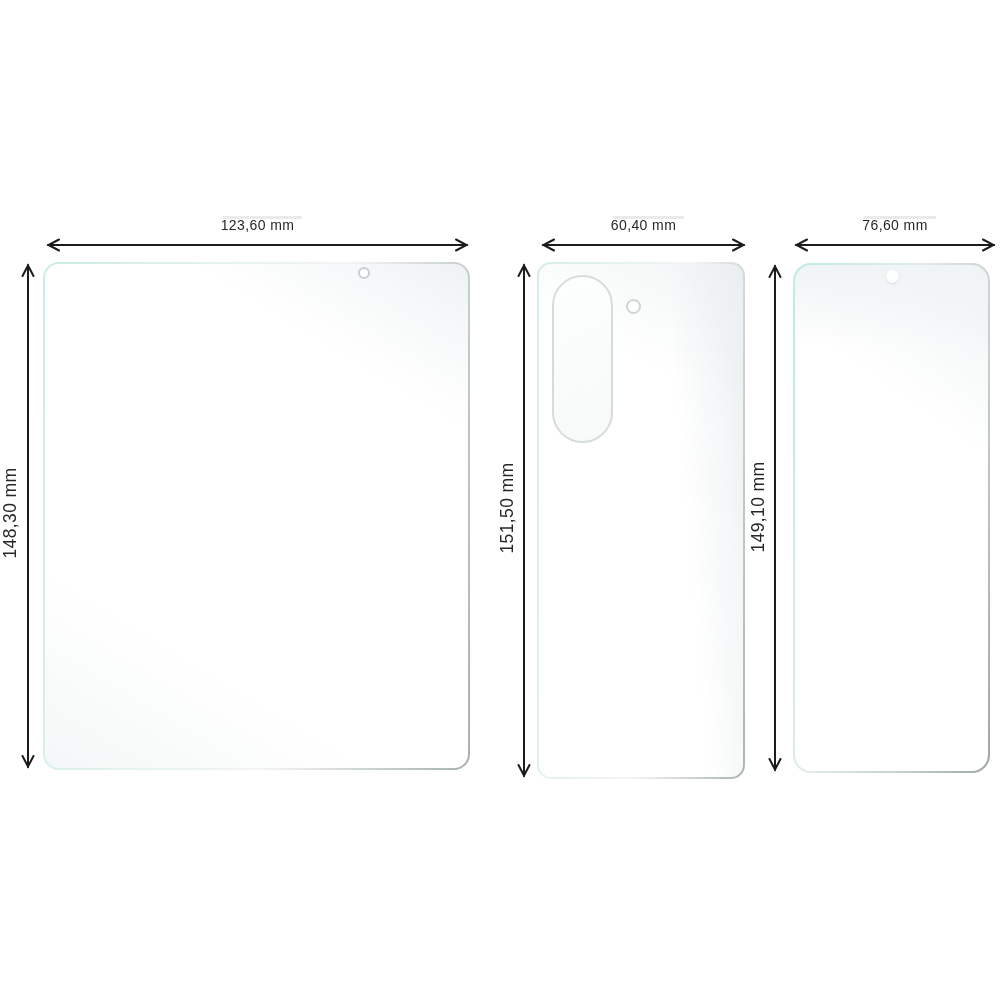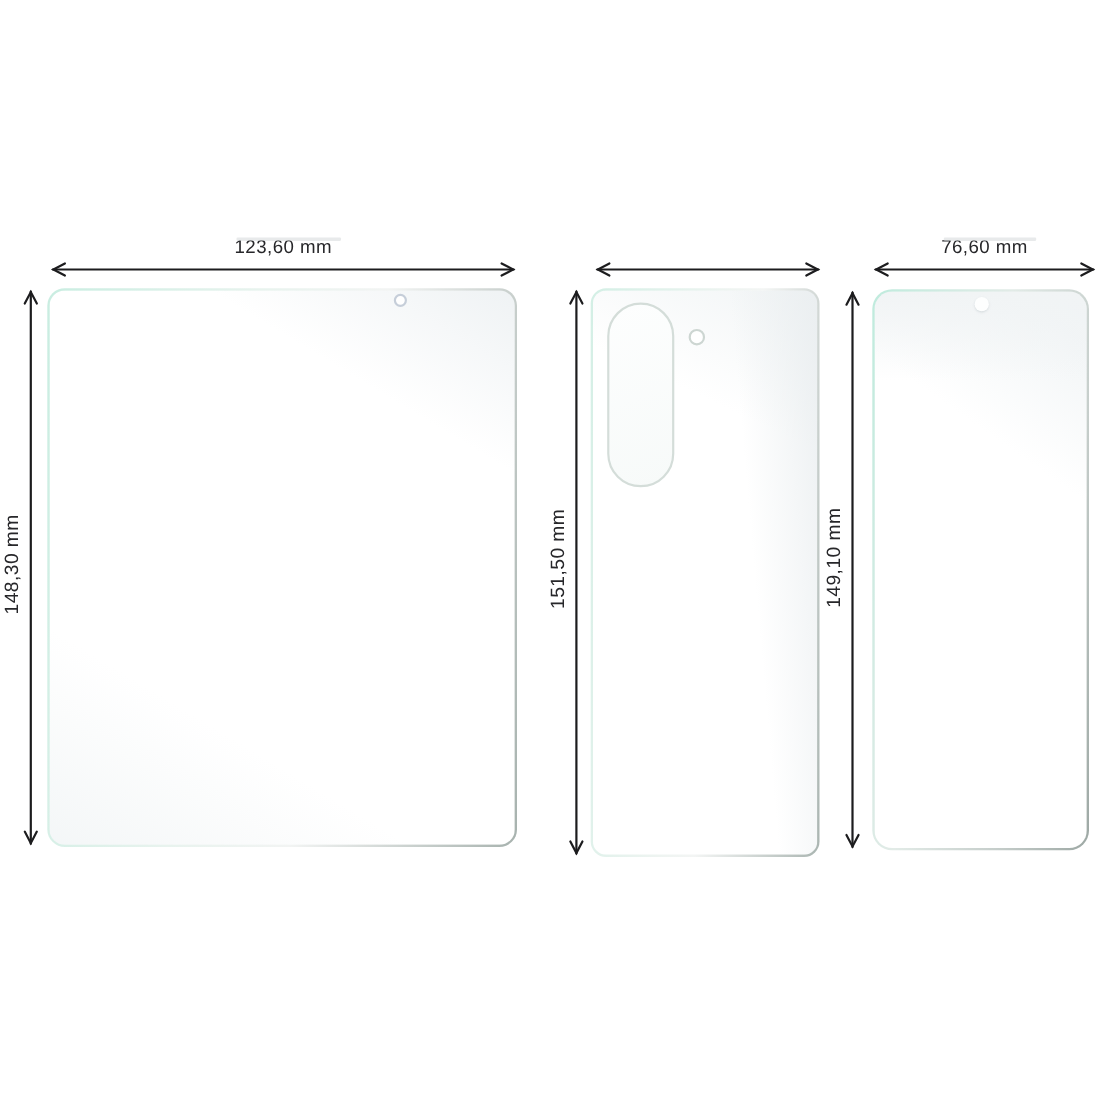--- a/index.html
+++ b/index.html
@@ -2,21 +2,21 @@
 <html><head>
 <meta charset="utf-8">
 <style>
   * { margin:0; padding:0; box-sizing:border-box; }
   html,body { width:1000px; height:1000px; background:#ffffff; overflow:hidden;
               font-family:"Liberation Sans", sans-serif; }
   .canvas { position:absolute; left:0; top:0; width:1000px; height:1000px; background:#ffffff; }
 
   
   .dim-label { position:absolute; display:flex; justify-content:center;
-               font-size:17px; font-weight:500; color:#27272a; letter-spacing:.4px; }
+               font-size:14px; font-weight:500; color:#27272a; letter-spacing:.4px; }
   .dim-label > span { position:relative; line-height:22px; white-space:nowrap; }
   .dim-label > span::before { content:""; position:absolute; top:2px; left:2px; right:-8px;
                height:3px; background:#d6d9da; opacity:.55; border-radius:1px; }
 
   .v-label { position:absolute; width:140px; height:22px; text-align:center;
              transform:rotate(-90deg); font-size:17.5px; font-weight:500;
              color:#27272a; letter-spacing:.4px; line-height:22px; white-space:nowrap; }
 
   .arrow-svg { position:absolute; overflow:visible; display:block; }
 
@@ -78,20 +78,23 @@
     <line x1="8" y1="3" x2="8" y2="505"></line>
     <polyline points="2.5,14 8,3.5 13.5,14"></polyline>
     <polyline points="2.5,494 8,504.5 13.5,494"></polyline>
   </svg>
   <div class="v-label" style="left:-60px; top:502px;">148,30 mm</div>
   <div class="film film1">
     <div class="film-inner"></div>
     <div class="ring p1-hole"></div>
   </div>
 
+  <div class="dim-label" style="left:540px; top:214px; width:207px;">
+    <span>60,40 mm</span>
+  </div>
   <svg class="arrow-svg" style="left:540px; top:237px;" width="207" height="16" viewBox="0 0 207 16">
     <line x1="3" y1="8" x2="204" y2="8"></line>
     <polyline points="14,2.5 3.5,8 14,13.5"></polyline>
     <polyline points="193,2.5 203.5,8 193,13.5"></polyline>
   </svg>
   <svg class="arrow-svg" style="left:516px; top:262px;" width="16" height="517" viewBox="0 0 16 517">
     <line x1="8" y1="3" x2="8" y2="514"></line>
     <polyline points="2.5,14 8,3.5 13.5,14"></polyline>
     <polyline points="2.5,503 8,513.5 13.5,503"></polyline>
   </svg>

